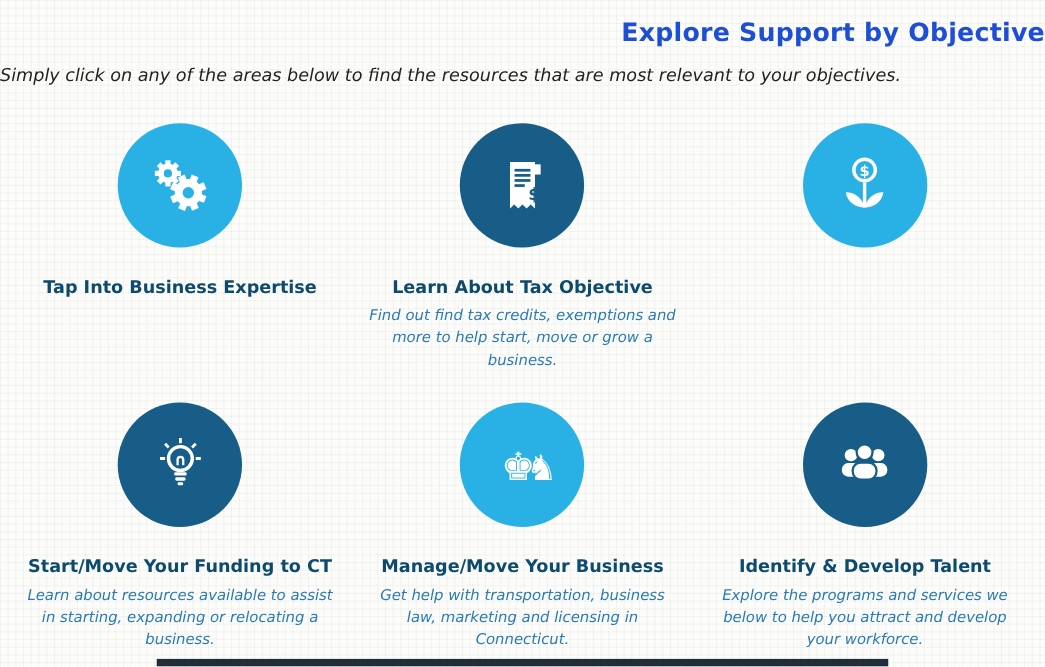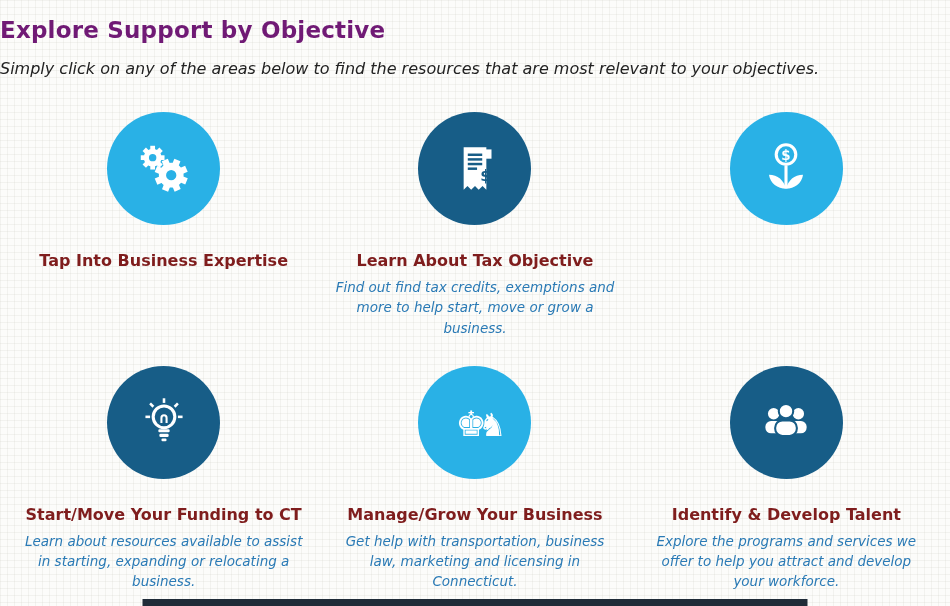--- a/index.html
+++ b/index.html
@@ -8,24 +8,24 @@
     font-family: "DejaVu Sans", "Liberation Sans", sans-serif;
     position: relative;
     background-color: #fcfcfa;
     background-image:
       linear-gradient(90deg, rgba(205,205,198,0.22) 1px, transparent 1px),
       linear-gradient(rgba(205,205,198,0.22) 1px, transparent 1px);
     background-size: 7px 7px;
   }
   .section { padding-top: 17px; }
   .section-title {
-    text-align: left;
+    text-align: right;
     font-size: 23px;
     font-weight: 700;
-    color: #701a75;
+    color: #1d4ed8;
     letter-spacing: 0.2px;
   }
   .section-subtitle {
     text-align: left;
     font-size: 16px;
     font-style: italic;
     color: #222222;
     margin-top: 16px;
   }
   .tiles-grid {
@@ -39,21 +39,21 @@
   .circle {
     width: 113px; height: 113px;
     border-radius: 50%;
     margin: 0 auto 26px auto;
     display: flex; align-items: center; justify-content: center;
   }
   .circle svg { width: 66px; height: 66px; display: block; }
   .tile-heading {
     font-size: 16px;
     font-weight: 700;
-    color: #7f1d1d;
+    color: #0c4a6e;
     margin-bottom: 7px;
   }
   .tile-desc {
     font-size: 13.5px;
     font-style: italic;
     color: #2a7ab5;
     line-height: 1.5;
     max-width: 298px;
     margin: 0 auto;
   }
@@ -151,35 +151,35 @@
       <p class="tile-desc">Learn about resources available to assist in starting, expanding or relocating a business.</p>
     </div>
 
     <div class="tile">
       <div class="circle" style="background-color: rgb(41, 177, 230);">
         <svg viewBox="0 0 64 64">
           <text x="13" y="46" font-size="34" fill="#ffffff" font-family="DejaVu Sans, sans-serif">♚</text>
           <text x="35" y="46" font-size="31" fill="#ffffff" font-family="DejaVu Sans, sans-serif">♞</text>
         </svg>
       </div>
-      <h3 class="tile-heading">Manage/Grow Your Business</h3>
+      <h3 class="tile-heading">Manage/Move Your Business</h3>
       <p class="tile-desc">Get help with transportation, business law, marketing and licensing in Connecticut.</p>
     </div>
 
     <div class="tile">
       <div class="circle" style="background-color: rgb(23, 93, 135);">
         <svg viewBox="0 0 64 64">
           <circle cx="20" cy="24" r="5.5" fill="#ffffff"></circle>
           <rect x="12" y="31" width="16" height="12" rx="5.5" fill="#ffffff"></rect>
           <circle cx="44" cy="24" r="5.5" fill="#ffffff"></circle>
           <rect x="36" y="31" width="16" height="12" rx="5.5" fill="#ffffff"></rect>
           <circle cx="32" cy="21.5" r="7" fill="#ffffff" stroke="#175d87" stroke-width="2"></circle>
           <rect x="21.5" y="30.5" width="21" height="15" rx="7" fill="#ffffff" stroke="#175d87" stroke-width="2"></rect>
         </svg>
       </div>
       <h3 class="tile-heading">Identify &amp; Develop Talent</h3>
-      <p class="tile-desc">Explore the programs and services we offer to help you attract and develop your workforce.</p>
+      <p class="tile-desc">Explore the programs and services we below to help you attract and develop your workforce.</p>
     </div>
 
   </div>
 </div>
 
 <div class="footer-strip" style="background-color: rgb(32, 44, 56);"></div>
 
 </body></html>

